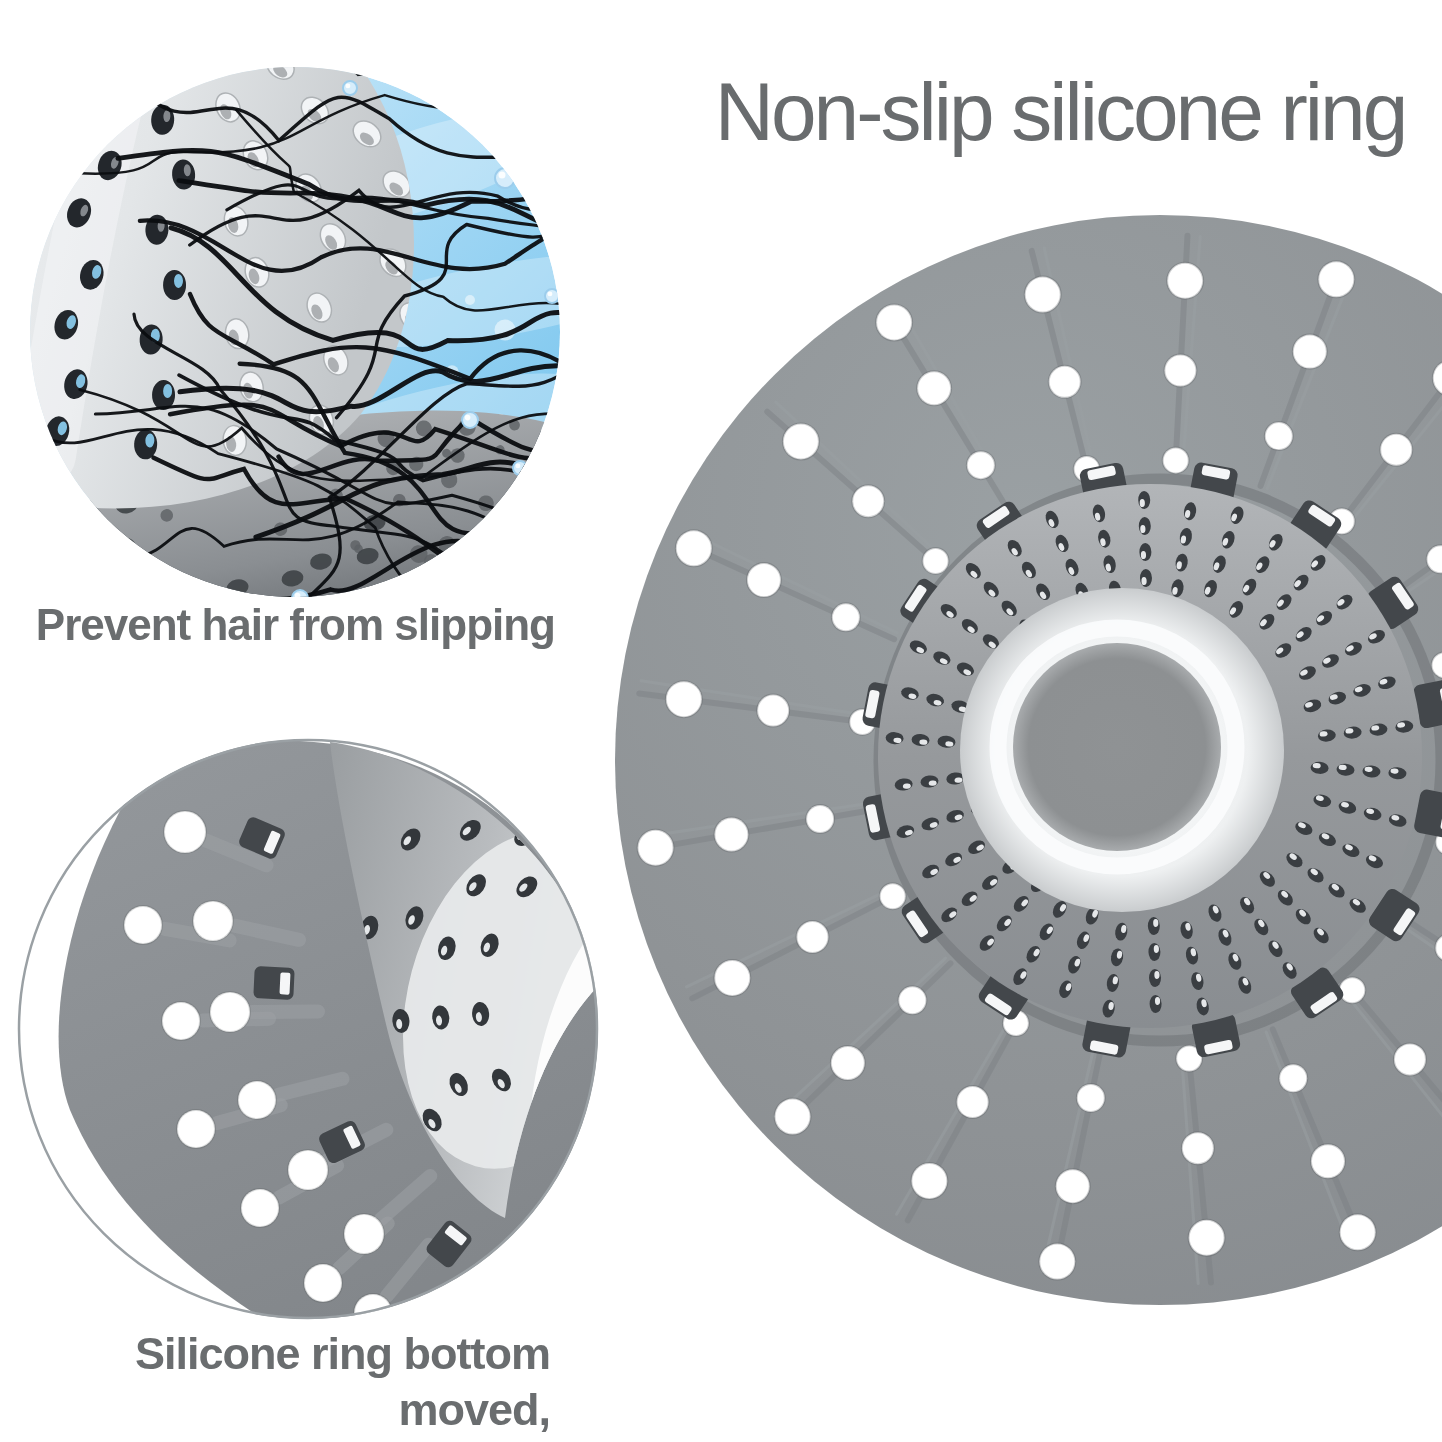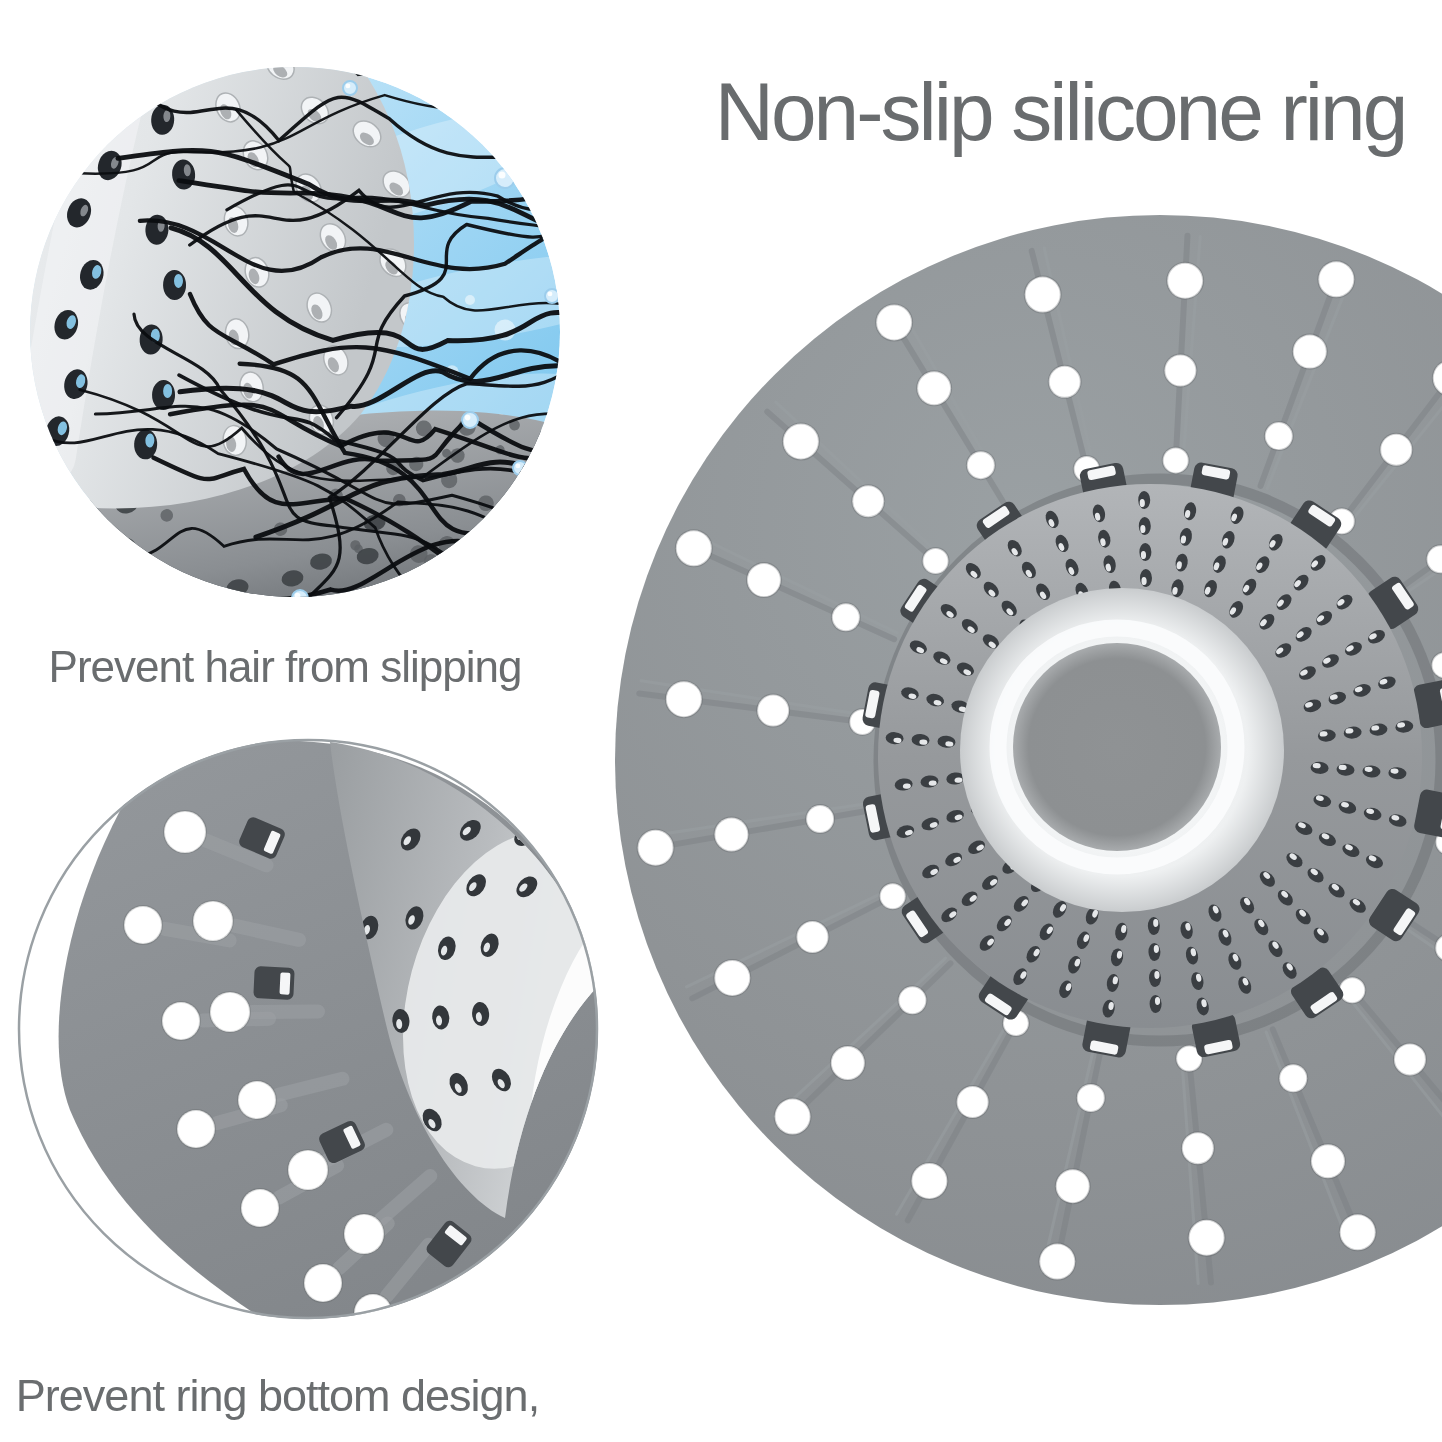--- a/index.html
+++ b/index.html
@@ -1,21 +1,21 @@
 <!DOCTYPE html>
 <html><head>
 <meta charset="utf-8">
 <style>
   html,body{margin:0;padding:0;background:#fff;}
   .page{position:relative;width:1442px;height:1442px;background:#fff;overflow:hidden;
         font-family:"Liberation Sans","DejaVu Sans",sans-serif;}
   #scene{position:absolute;left:0;top:0;width:1442px;height:1442px;display:block;}
   .headline{position:absolute;left:660px;top:14px;width:800px;text-align:center;
             font-size:82px;font-weight:400;letter-spacing:-3px;color:#696c6e;line-height:1.05;}
-  .caption{position:absolute;text-align:center;color:#6a6d6f;font-weight:400;letter-spacing:-1px;margin-top:42px;}
+  .caption{position:absolute;text-align:right;color:#6a6d6f;font-weight:700;letter-spacing:-1px;}
   .caption span{display:block;}
   .caption-top{left:15px;top:598px;width:540px;font-size:44px;line-height:1.23;}
   .caption-bottom{left:5px;top:1326px;width:545px;font-size:45px;line-height:1.25;}
 </style>
 </head>
 <body>
 
 <div class="page">
   <svg id="scene" xmlns="http://www.w3.org/2000/svg" viewBox="0 0 1442 1442">
       <defs>
@@ -1330,15 +1330,15 @@
       <circle cx="308" cy="1029" r="289" fill="none" stroke="#9aa0a4" stroke-width="2.5"></circle>
     </svg>
 
   <h1 class="headline">Non-slip silicone ring</h1>
 
   <div class="caption caption-top">
     <span>Prevent hair from slipping</span>
   </div>
 
   <div class="caption caption-bottom">
-    <span>Prevent ring bottom design,</span>
+    <span>Silicone ring bottom moved,</span>
   </div>
 </div>
 
 </body></html>

